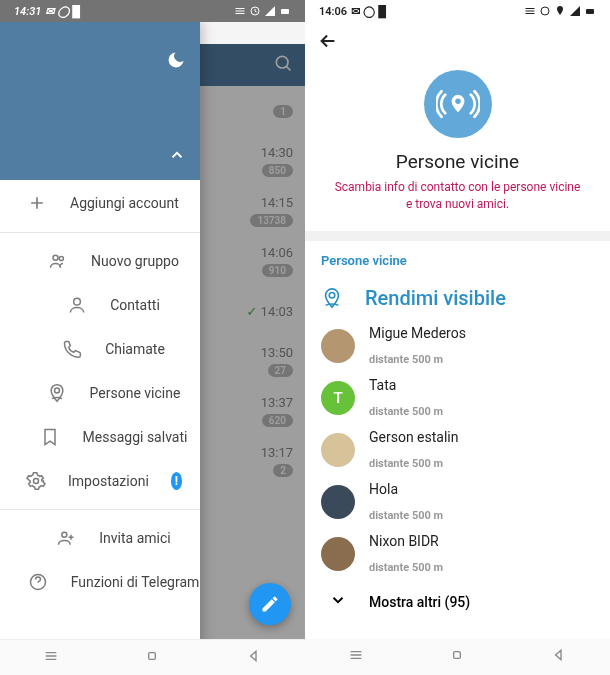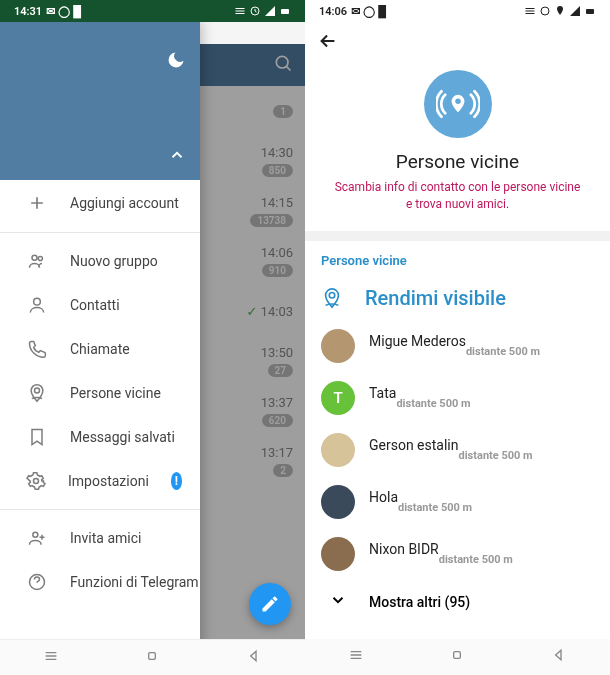--- a/index.html
+++ b/index.html
@@ -2,31 +2,31 @@
 <html><head>
   <meta charset="utf-8">
   <style>
     * { margin: 0; padding: 0; box-sizing: border-box; font-family: -apple-system, Roboto, sans-serif; }
     body { display: flex; width: 610px; height: 675px; background: #fff; }
     .phone { width: 305px; height: 675px; display: flex; flex-direction: column; position: relative; overflow: hidden; }
     .status-bar { height: 22px; display: flex; align-items: center; justify-content: space-between; padding: 0 14px; font-size: 11px; font-weight: 600; }
     .status-bar .left { display: flex; align-items: center; gap: 4px; }
     .status-bar .right { display: flex; align-items: center; gap: 3px; }
     .status-bar svg { width: 12px; height: 12px; }
-    .phone-left .status-bar { background: #14532d; color: #fff; }
+    .phone-left .status-bar { background: #737373; color: #fff; font-style: italic; }
     .phone-right .status-bar { background: #fff; color: #222; }
 
     
     .phone-left { background: #f5f5f5; }
     .drawer { background: #fff; width: 200px; height: 100%; position: relative; z-index: 3; box-shadow: 2px 0 12px rgba(0,0,0,.25); }
     .drawer-header { background: #517da2; height: 158px; position: relative; }
     .drawer-header .moon { position: absolute; right: 14px; top: 28px; }
     .drawer-header .chevron { position: absolute; right: 14px; bottom: 12px; }
     .drawer-item { display: flex; align-items: center; height: 46px; padding-left: 26px; gap: 22px; color: #444; font-size: 14px; }
-    .drawer-item.compact { height: 44px; }
+    .drawer-item.compact { height: 44px; justify-content: center; }
     .drawer-sep { height: 1px; background: #e5e5e5; margin: 6px 0; }
     .drawer-icon { width: 22px; height: 22px; display: flex; align-items: center; justify-content: center; color: #7d7d7d; }
     .badge-blue { width: 18px; height: 18px; background: #2196f3; border-radius: 50%; color: #fff; font-size: 12px; font-weight: 700; display: flex; align-items: center; justify-content: center; margin-left: auto; margin-right: 18px; }
 
     .chat-peek { position: absolute; right: 0; top: 22px; bottom: 36px; width: 105px; background: #fff; z-index: 1; }
     .chat-peek .topbar { height: 42px; background: #517da2; display: flex; justify-content: flex-end; align-items: center; padding-right: 12px; }
     .chat-row { height: 50px; display: flex; flex-direction: column; align-items: flex-end; justify-content: center; padding-right: 12px; gap: 4px; font-size: 11px; color: #888; }
     .chat-row .time { font-size: 13px; }
     .chat-row .count { background: #bdbdbd; color: #fff; border-radius: 10px; padding: 1px 7px; font-size: 10px; font-weight: 600; }
     .dim-overlay { position: absolute; right: 0; top: 22px; bottom: 36px; width: 105px; background: rgba(0,0,0,.38); z-index: 2; }
@@ -39,21 +39,21 @@
     .pv-hero .icon-circle { width: 68px; height: 68px; background: #62a9d9; border-radius: 50%; display: flex; align-items: center; justify-content: center; margin-bottom: 12px; }
     .pv-title { font-size: 19px; color: #222; margin-bottom: 6px; }
     .pv-sub { font-size: 12px; color: #be185d; text-align: center; line-height: 1.4; }
     .pv-gap { height: 10px; background: #f1f1f1; }
     .pv-section-title { font-size: 13px; color: #2a8ec9; font-weight: 600; padding: 12px 16px 8px; }
     .pv-action { display: flex; align-items: center; height: 44px; padding-left: 16px; gap: 22px; }
     .pv-action .txt { color: #2a8ec9; font-size: 20px; font-weight: 500; }
     .pv-action .aicn { width: 22px; height: 22px; color: #2a8ec9; display: flex; align-items: center; justify-content: center; }
     .pv-person { display: flex; align-items: center; height: 52px; padding-left: 16px; gap: 14px; }
     .pv-avatar { width: 34px; height: 34px; border-radius: 50%; display: flex; align-items: center; justify-content: center; color: #fff; font-weight: 600; font-size: 15px; }
-    .pv-pinfo { display: flex; flex-direction: row; }
+    .pv-pinfo { display: flex; flex-direction: column; }
     .pv-name { font-size: 14px; color: #222; }
     .pv-dist { font-size: 11px; color: #999; margin-top: 12px; font-weight: bold; }
     .pv-more { display: flex; align-items: center; height: 44px; padding-left: 24px; gap: 22px; color: #000000; font-size: 14px; font-weight: 500; }
 
     .android-nav { position: absolute; bottom: 0; left: 0; right: 0; height: 36px; background: #fafafa; display: flex; justify-content: space-around; align-items: center; border-top: 1px solid #eee; z-index: 5; }
     .android-nav svg { width: 16px; height: 16px; color: #888; }
     .phone-right .android-nav { border-top: none; }
 
     .content { flex: 1; overflow: hidden; position: relative; }
   </style>

